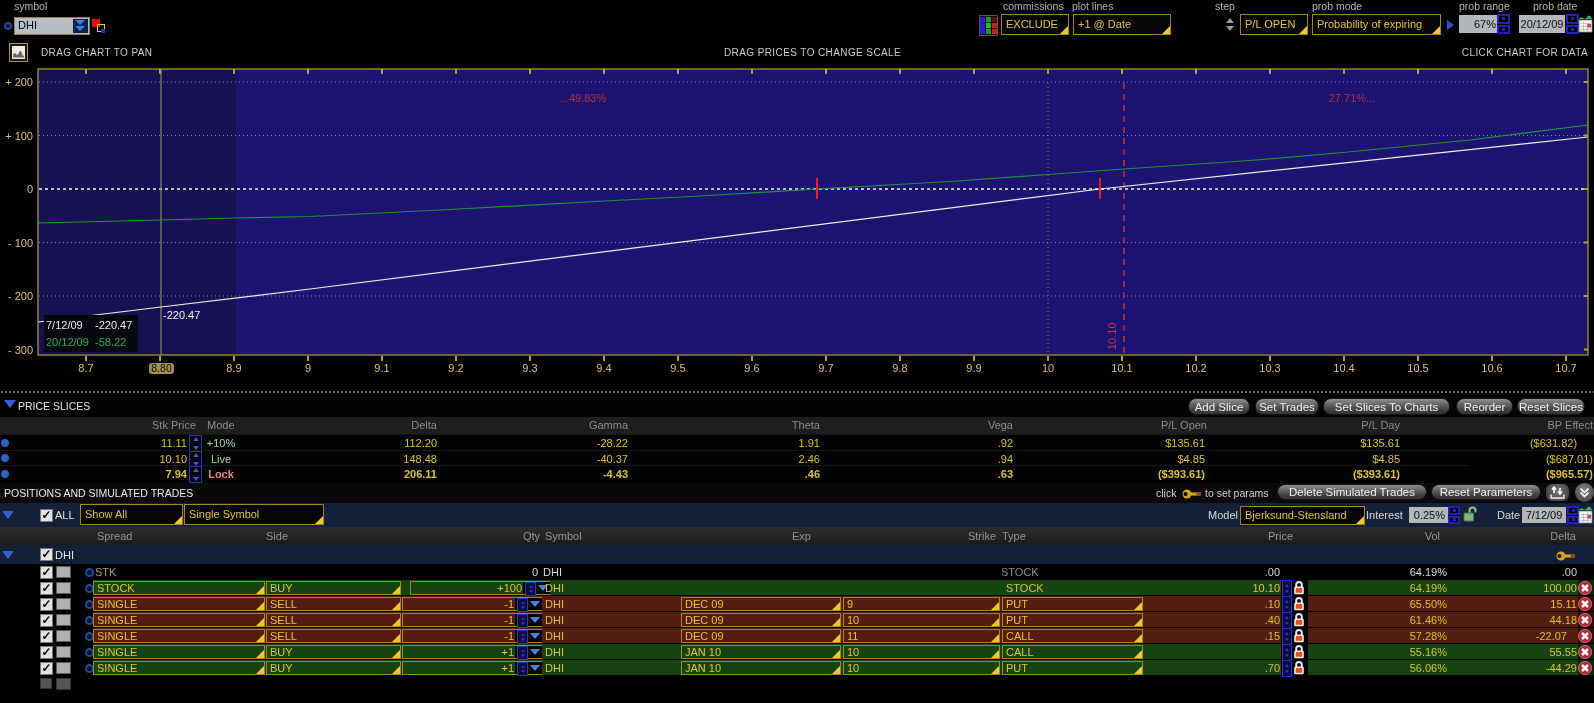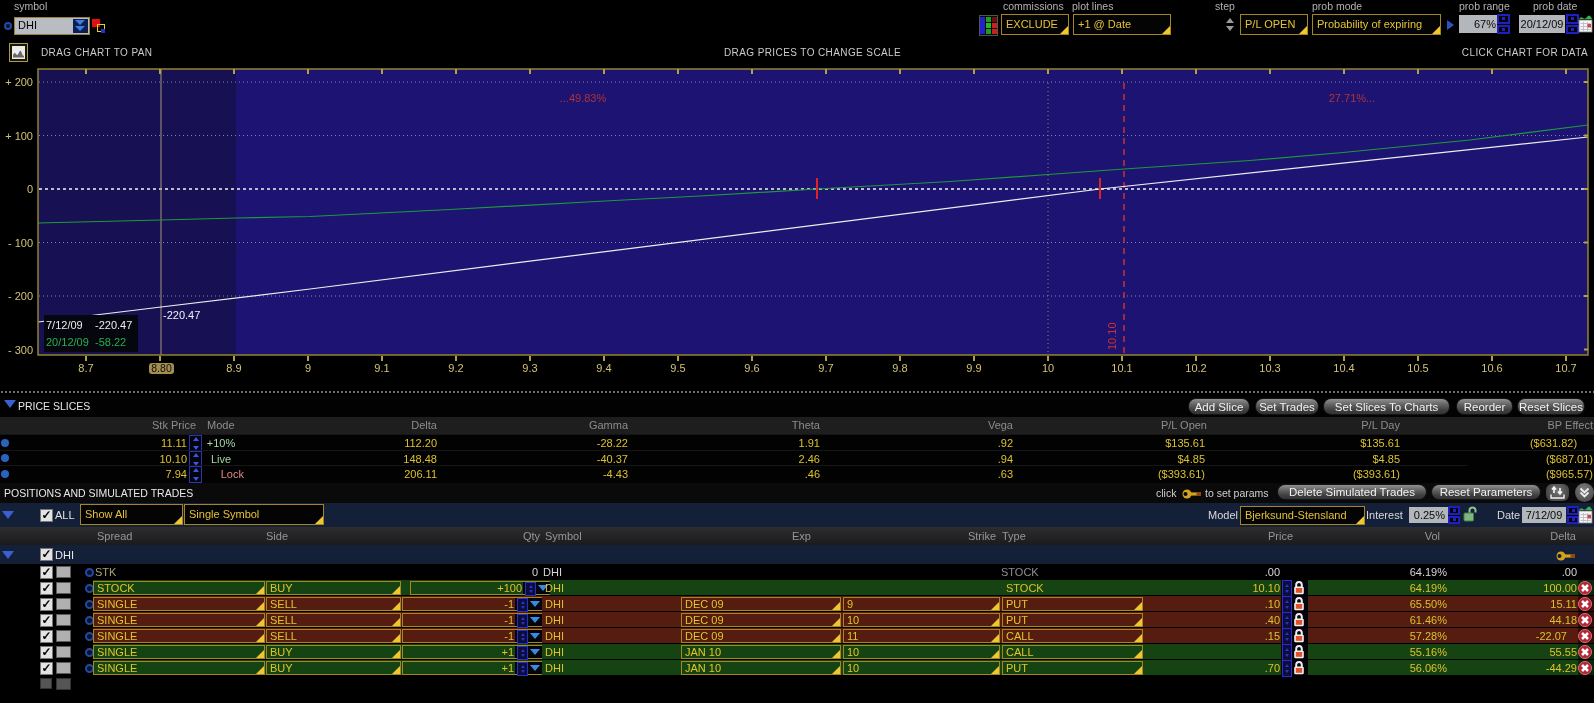--- a/index.html
+++ b/index.html
@@ -295,28 +295,28 @@
         </div>
     <span class="ab" style="left:198px;top:2px;width:46px;text-align:center;color:#9fd89f;">Live</span>
     <span class="ra gold" style="left:360px;top:2px;width:77px;">148.48</span>
     <span class="ra gold" style="left:550px;top:2px;width:78px;">-40.37</span>
     <span class="ra gold" style="left:745px;top:2px;width:75px;">2.46</span>
     <span class="ra gold" style="left:940px;top:2px;width:73px;">.94</span>
     <span class="ra gold" style="left:1128px;top:2px;width:77px;">$4.85</span>
     <span class="ra gold" style="left:1323px;top:2px;width:77px;">$4.85</span>
     <span class="ra gold" style="left:1514px;top:2px;width:79px;">($687.01)</span>
   </div>
-  <div class="ab" style="left:0;top:69px;width:1468px;height:15.5px;background:#020202;border-top:1px solid #161616;box-sizing:border-box;">
+  <div class="ab" style="left:0;top:69px;width:1468px;height:15.5px;background:#020202;border-top:1px solid #161616;box-sizing:border-box;font-weight:bold;">
     <div class="ab" style="left:1px;top:3.5px;width:8px;height:8px;border-radius:50%;background:#2a62c0;"></div>
     <span class="ra gold" style="left:120px;top:2px;width:67px;">7.94</span>
     <div class="spin" style="left:189px;top:0px;width:11px;height:15px;">
           <i class="u" style="top:1px;"></i>
           <i class="d" style="bottom:1px;"></i>
         </div>
-    <span class="ab" style="left:198px;top:2px;width:46px;text-align:right;color:#e58585;">Lock</span>
+    <span class="ab" style="left:198px;top:2px;width:46px;text-align:center;color:#e58585;">Lock</span>
     <span class="ra gold" style="left:360px;top:2px;width:77px;">206.11</span>
     <span class="ra gold" style="left:550px;top:2px;width:78px;">-4.43</span>
     <span class="ra gold" style="left:745px;top:2px;width:75px;">.46</span>
     <span class="ra gold" style="left:940px;top:2px;width:73px;">.63</span>
     <span class="ra gold" style="left:1128px;top:2px;width:77px;">($393.61)</span>
     <span class="ra gold" style="left:1323px;top:2px;width:77px;">($393.61)</span>
     <span class="ra gold" style="left:1514px;top:2px;width:79px;">($965.57)</span>
   </div>
 </div>
 

